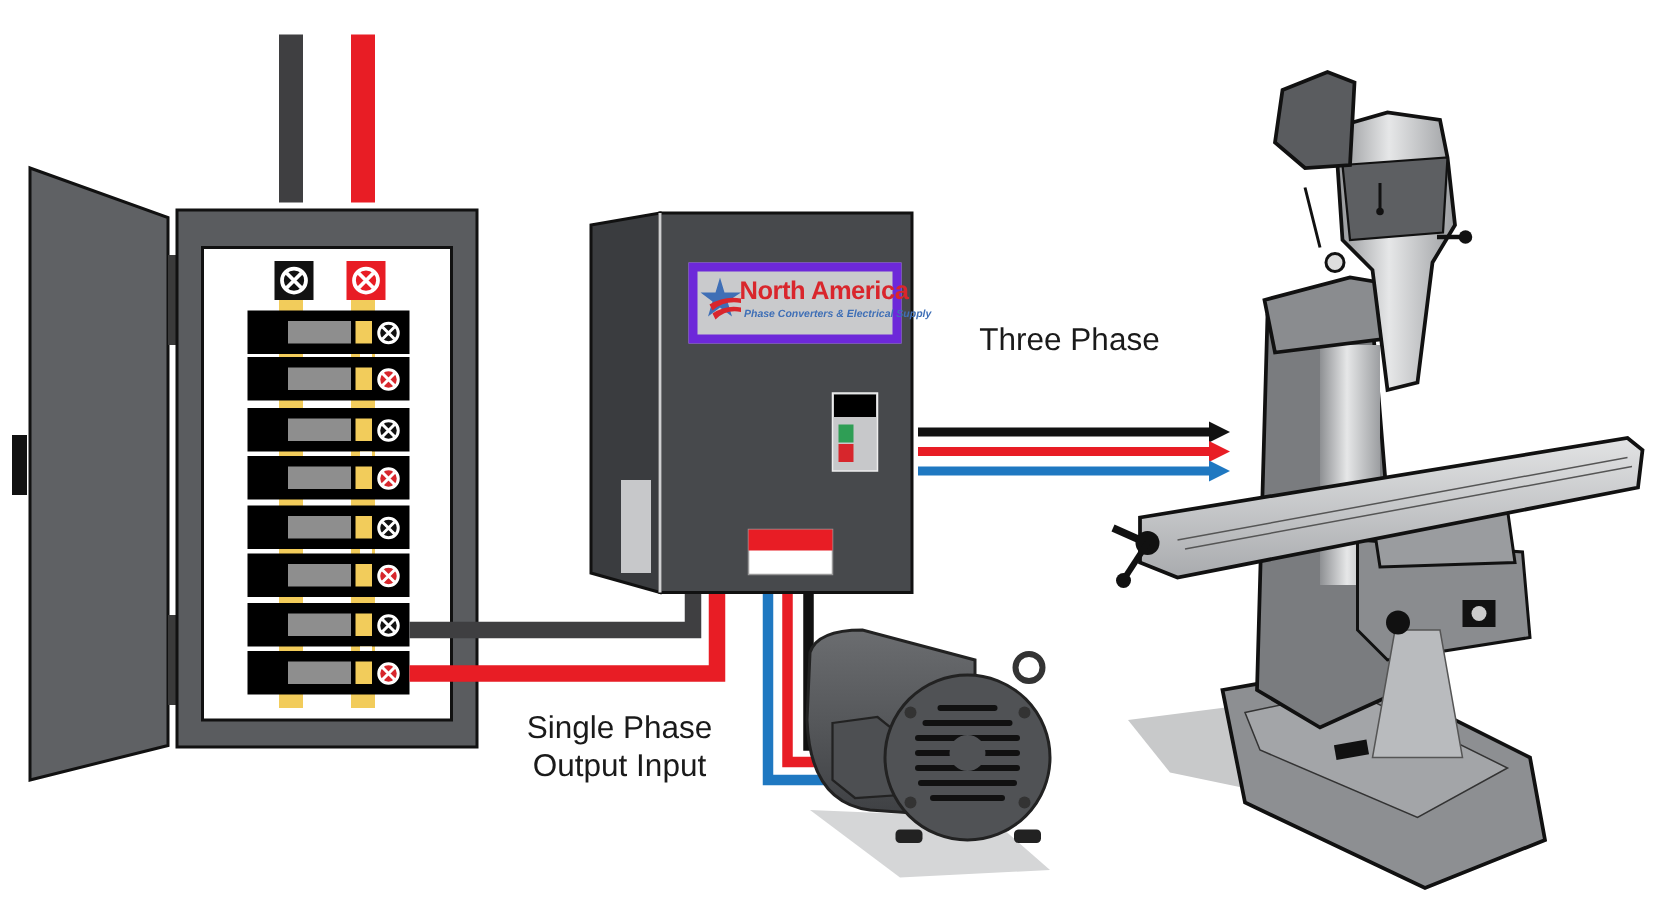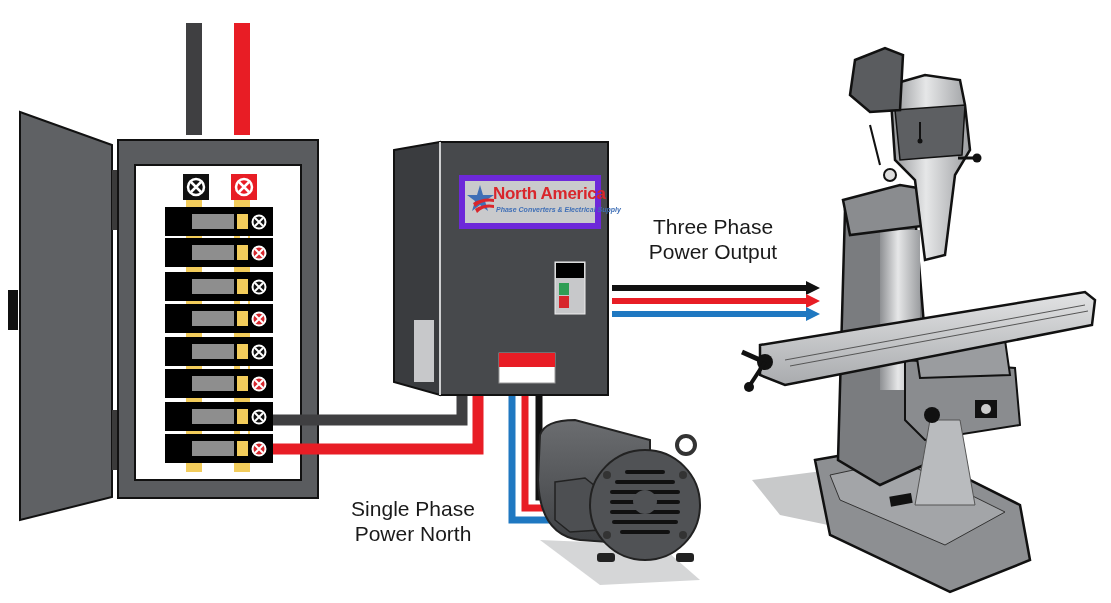--- a/index.html
+++ b/index.html
@@ -1,21 +1,21 @@
 <!DOCTYPE html>
 <html><head>
 <meta charset="utf-8">
 <style>
   html, body { margin: 0; padding: 0; background: #ffffff; }
   body { width: 1111px; height: 603px; position: relative; overflow: hidden; font-family: "Liberation Sans", sans-serif; }
   #scene { position: absolute; left: 0; top: 0; width: 1111px; height: 603px; }
   .label { position: absolute; text-align: center; color: #1a1a1a; font-family: "Liberation Sans", sans-serif; font-size: 21px; line-height: 25px; }
   .label span { display: block; }
   #label-output { left: 628px; top: 214px; width: 170px; }
-  #label-input { left: 328px; top: 496px; width: 170px; text-align: center; }
+  #label-input { left: 328px; top: 473px; width: 170px; text-align: center; }
   .logo { position: absolute; left: 459px; top: 175px; width: 130px; height: 42px; background: #c9cacc; border: 6px solid #6d28d9; }
   .logo-title { position: absolute; left: 28px; top: 3px; font-family: "Liberation Sans", sans-serif; font-weight: bold; font-size: 17px; color: #d9262c; letter-spacing: -0.3px; white-space: nowrap; }
   .logo-sub { position: absolute; left: 31px; top: 25px; font-family: "Liberation Sans", sans-serif; font-weight: bold; font-style: italic; font-size: 7px; color: #3f6fb6; white-space: nowrap; }
   .logo-star { position: absolute; left: 2px; top: 4px; }
 </style>
 </head>
 <body>
 
 <svg id="scene" width="1111" height="603" viewBox="0 0 1111 603" xmlns="http://www.w3.org/2000/svg">
   <defs>
@@ -231,18 +231,17 @@
     <polygon points="13,0 16,10 27,10 18,16 21,26 13,20 5,26 8,16 0,10 10,10" fill="#3f6fb6"></polygon>
     <path d="M6 18 Q16 12 27 14 L27 17 Q16 15 8 22 Z" fill="#d9262c"></path>
     <path d="M8 24 Q17 18 27 20 L27 23 Q17 21 10 28 Z" fill="#d9262c"></path>
   </svg>
   <div class="logo-title">North America</div>
   <div class="logo-sub">Phase Converters &amp; Electrical Supply</div>
 </div>
 
 <div class="label" id="label-output">
   <span>Three Phase</span>
-  <span>Power Output</span>
 </div>
 <div class="label" id="label-input">
   <span>Single Phase</span>
-  <span>Power North</span>
+  <span>Output Input</span>
 </div>
 
 </body></html>

